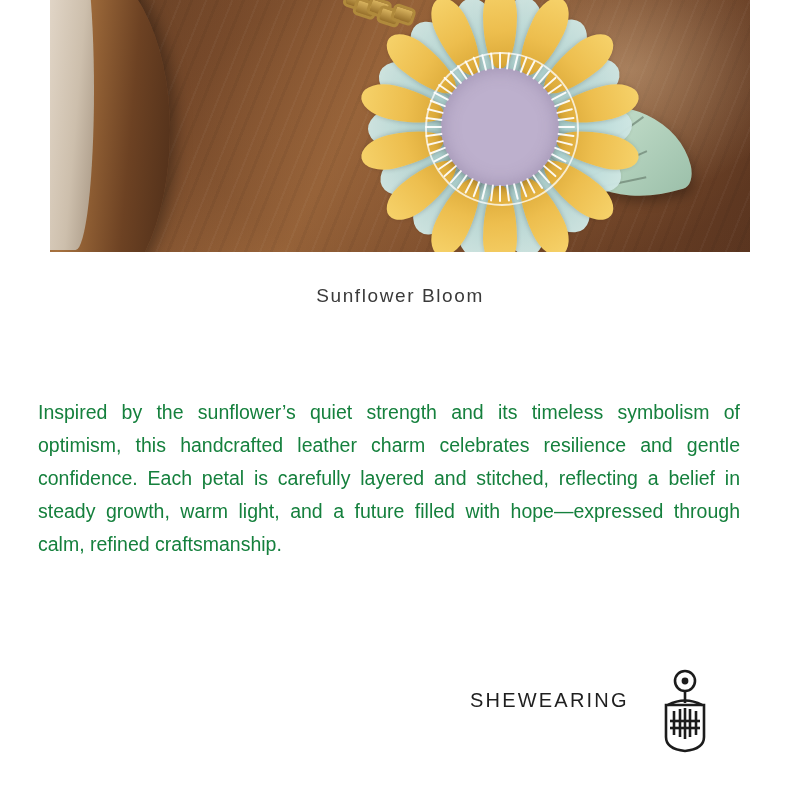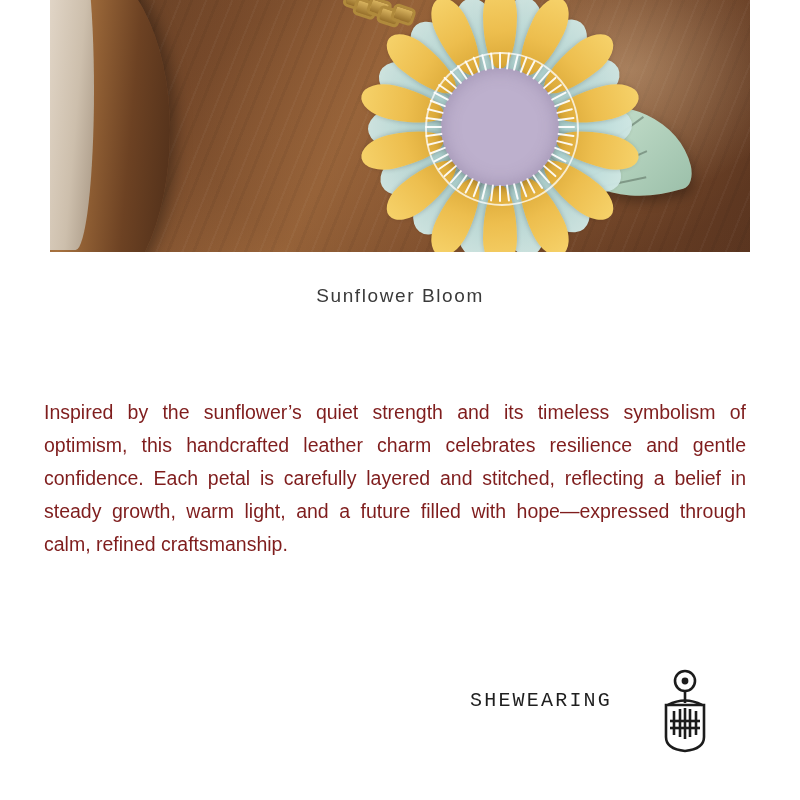--- a/index.html
+++ b/index.html
@@ -214,37 +214,36 @@
   .section-heading {
     position: absolute;
     left: 50px;
     top: 332px;
     font-size: 20px;
     letter-spacing: 2.6px;
     color: #2f2f2f;
   }
   .body-copy {
     position: absolute;
-    left: 44px;
+    left: 38px;
     top: 396px;
     width: 702px;
     font-size: 19.5px;
     line-height: 33px;
     text-align: justify;
-    color: #7f1d1d;
+    color: #15803d;
   }
 
   
   .brand-row {
     position: absolute;
     left: 470px;
     top: 665px;
     width: 282px;
     height: 90px;
-    font-family: Liberation Mono, monospace;
   }
   .brand-name {
     position: absolute;
     left: 0;
     top: 24px;
     font-size: 20px;
     letter-spacing: 2.2px;
     color: #1f1f1f;
   }
   .brand-mark {

